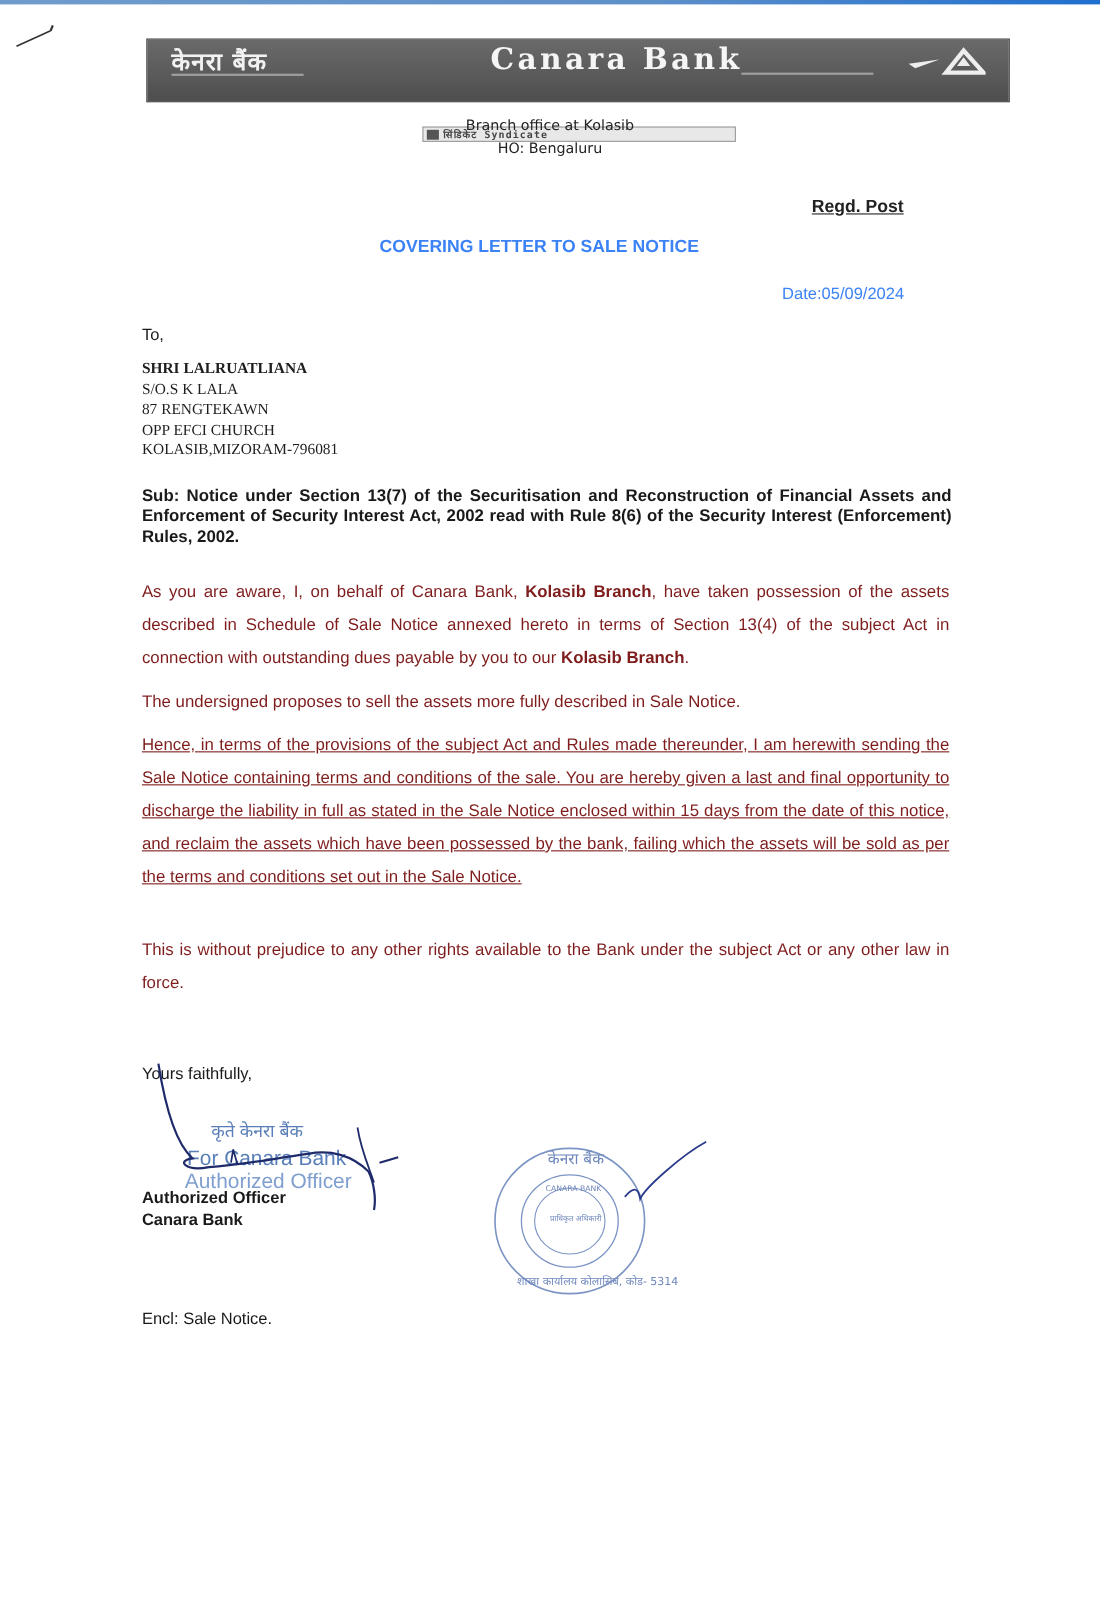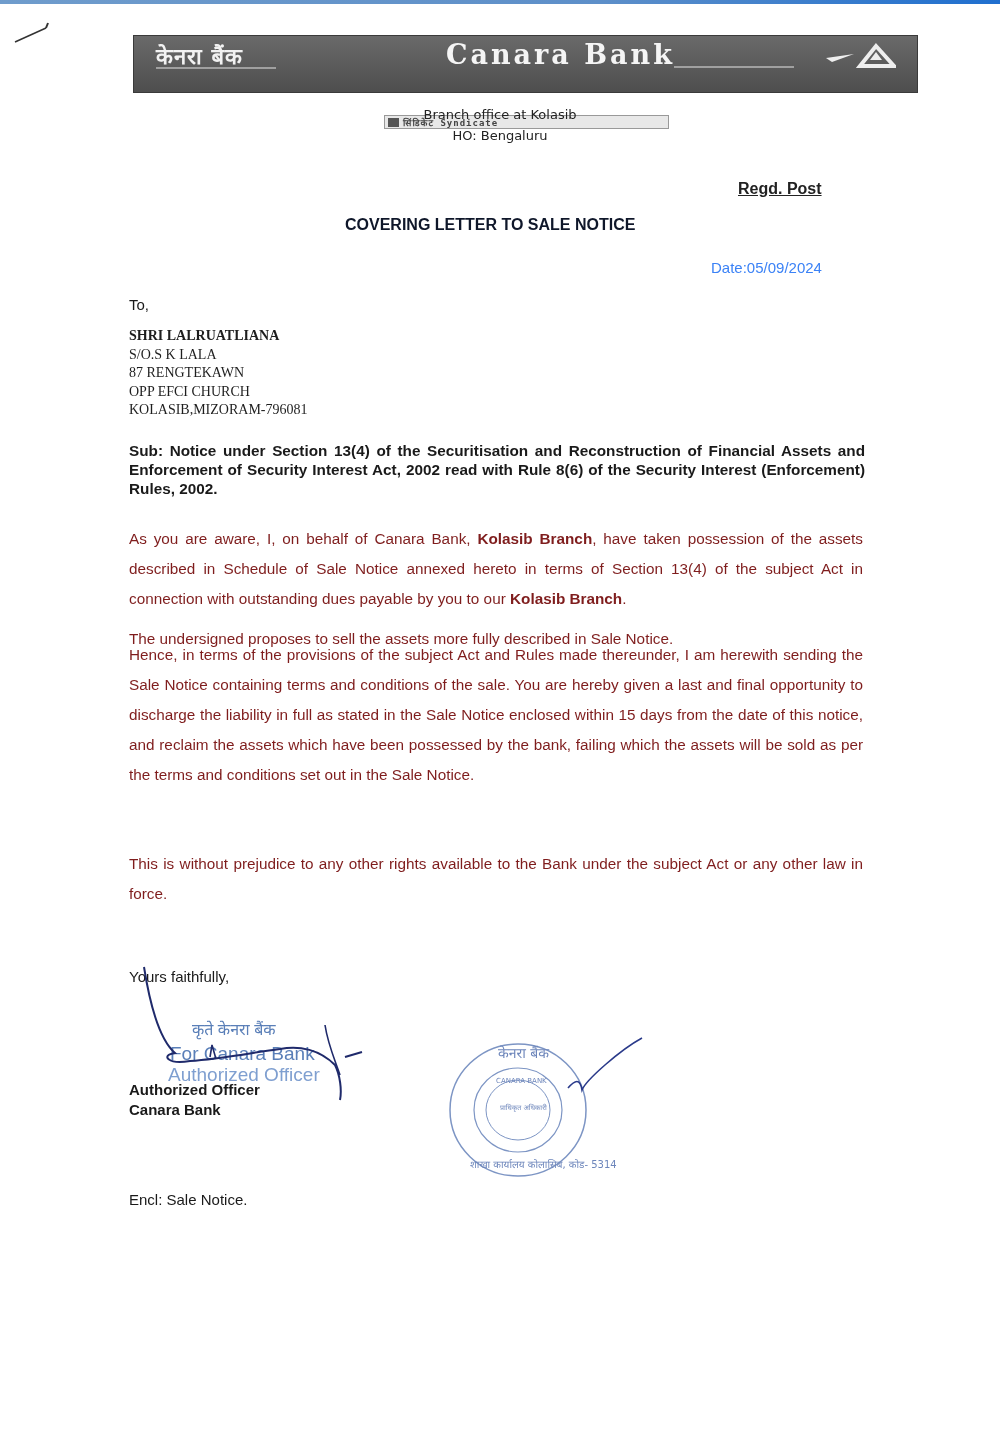--- a/index.html
+++ b/index.html
@@ -50,21 +50,21 @@
     }
     .center-block {
       position: absolute; left: 300px; top: 104px; width: 400px; text-align: center;
       font-family: "DejaVu Sans", sans-serif; font-size: 13px; line-height: 21px; color: #222;
     }
     .regd {
       position: absolute; left: 738px; top: 180px; font-weight: bold; font-size: 16px;
       text-decoration: underline; color: #222; text-align: right;
     }
     .doc-title {
-      position: absolute; left: 345px; top: 216px; font-weight: bold; font-size: 16px; color: #0f172a;
+      position: absolute; left: 345px; top: 216px; font-weight: bold; font-size: 16px; color: #3b82f6;
     }
     .date {
       position: absolute; left: 711px; top: 259px; font-size: 15px; color: #3b82f6;
     }
     .to {
       position: absolute; left: 129px; top: 296px; font-size: 15px;
     }
     .address {
       position: absolute; left: 129px; top: 327px; font-family: "Liberation Serif", serif;
       font-size: 14px; line-height: 18.5px; color: #1e1e1e;
@@ -73,21 +73,21 @@
     .subject {
       position: absolute; left: 129px; top: 441px; width: 736px; font-weight: bold;
       font-size: 15.3px; line-height: 19px; text-align: justify; text-align-last: left;
     }
     .para {
       position: absolute; left: 129px; width: 734px; font-size: 15.3px; line-height: 30px;
       text-align: justify; text-align-last: left; color: #7f1d1d;
     }
     .p1 { top: 524px; }
     .p2 { top: 624px; }
-    .p3 { top: 640px; }
+    .p3 { top: 663px; text-decoration: underline; }
     .p4 { top: 849px; }
     .closing {
       position: absolute; left: 129px; top: 968px; font-size: 15px;
     }
     .stamp-text {
       position: absolute; left: 170px; top: 982px; color: #5a7fb8; font-size: 19px; line-height: 24px; margin-top: 36px;
     }
     .stamp-text .hindi-s { font-size: 16px; padding-left: 22px; }
     .stamp-auth {
       position: absolute; left: 168px; top: 1064px; color: #7f9fd0; font-size: 19px;
@@ -138,21 +138,21 @@
 
 <div class="to">To,</div>
 <div class="address">
   <div class="name">SHRI LALRUATLIANA</div>
   <div>S/O.S K LALA</div>
   <div>87 RENGTEKAWN</div>
   <div>OPP EFCI CHURCH</div>
   <div>KOLASIB,MIZORAM-796081</div>
 </div>
 
-<div class="subject">Sub: Notice under Section 13(4) of the Securitisation and Reconstruction of Financial Assets and Enforcement of Security Interest Act, 2002 read with Rule 8(6) of the Security Interest (Enforcement) Rules, 2002.</div>
+<div class="subject">Sub: Notice under Section 13(7) of the Securitisation and Reconstruction of Financial Assets and Enforcement of Security Interest Act, 2002 read with Rule 8(6) of the Security Interest (Enforcement) Rules, 2002.</div>
 
 <div class="para p1"><span>As you are aware, I, on behalf of Canara Bank, </span><b>Kolasib Branch</b><span>, have taken possession of the assets described in Schedule of Sale Notice annexed hereto in terms of Section 13(4) of the subject Act in connection with outstanding dues payable by you to our </span><b>Kolasib Branch</b><span>.</span></div>
 <div class="para p2">The undersigned proposes to sell the assets more fully described in Sale Notice.</div>
 <div class="para p3">Hence, in terms of the provisions of the subject Act and Rules made thereunder, I am herewith sending the Sale Notice containing terms and conditions of the sale. You are hereby given a last and final opportunity to discharge the liability in full as stated in the Sale Notice enclosed within 15 days from the date of this notice, and reclaim the assets which have been possessed by the bank, failing which the assets will be sold as per the terms and conditions set out in the Sale Notice.</div>
 <div class="para p4">This is without prejudice to any other rights available to the Bank under the subject Act or any other law in force.</div>
 
 <div class="closing">Yours faithfully,</div>
 
 <div class="stamp-text">
   <div class="hindi-s">कृते केनरा बैंक</div>

